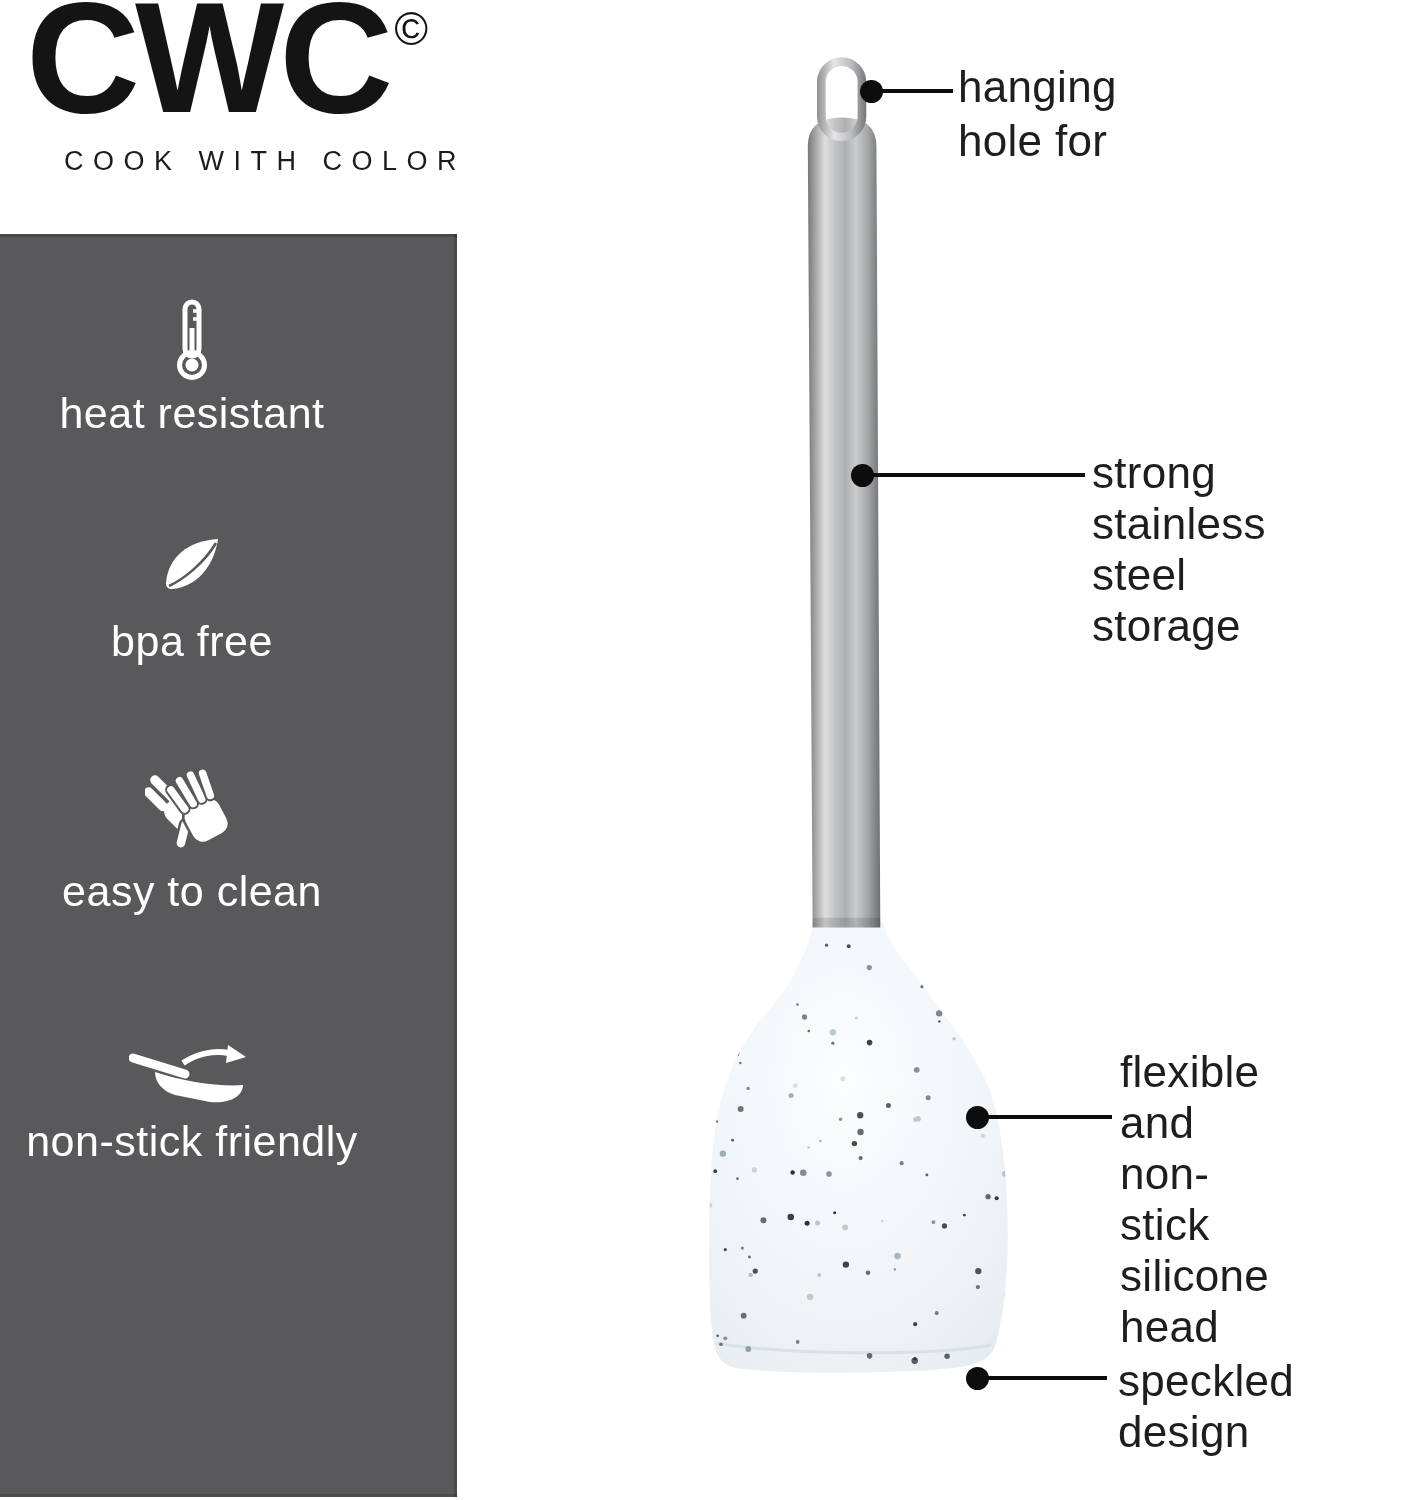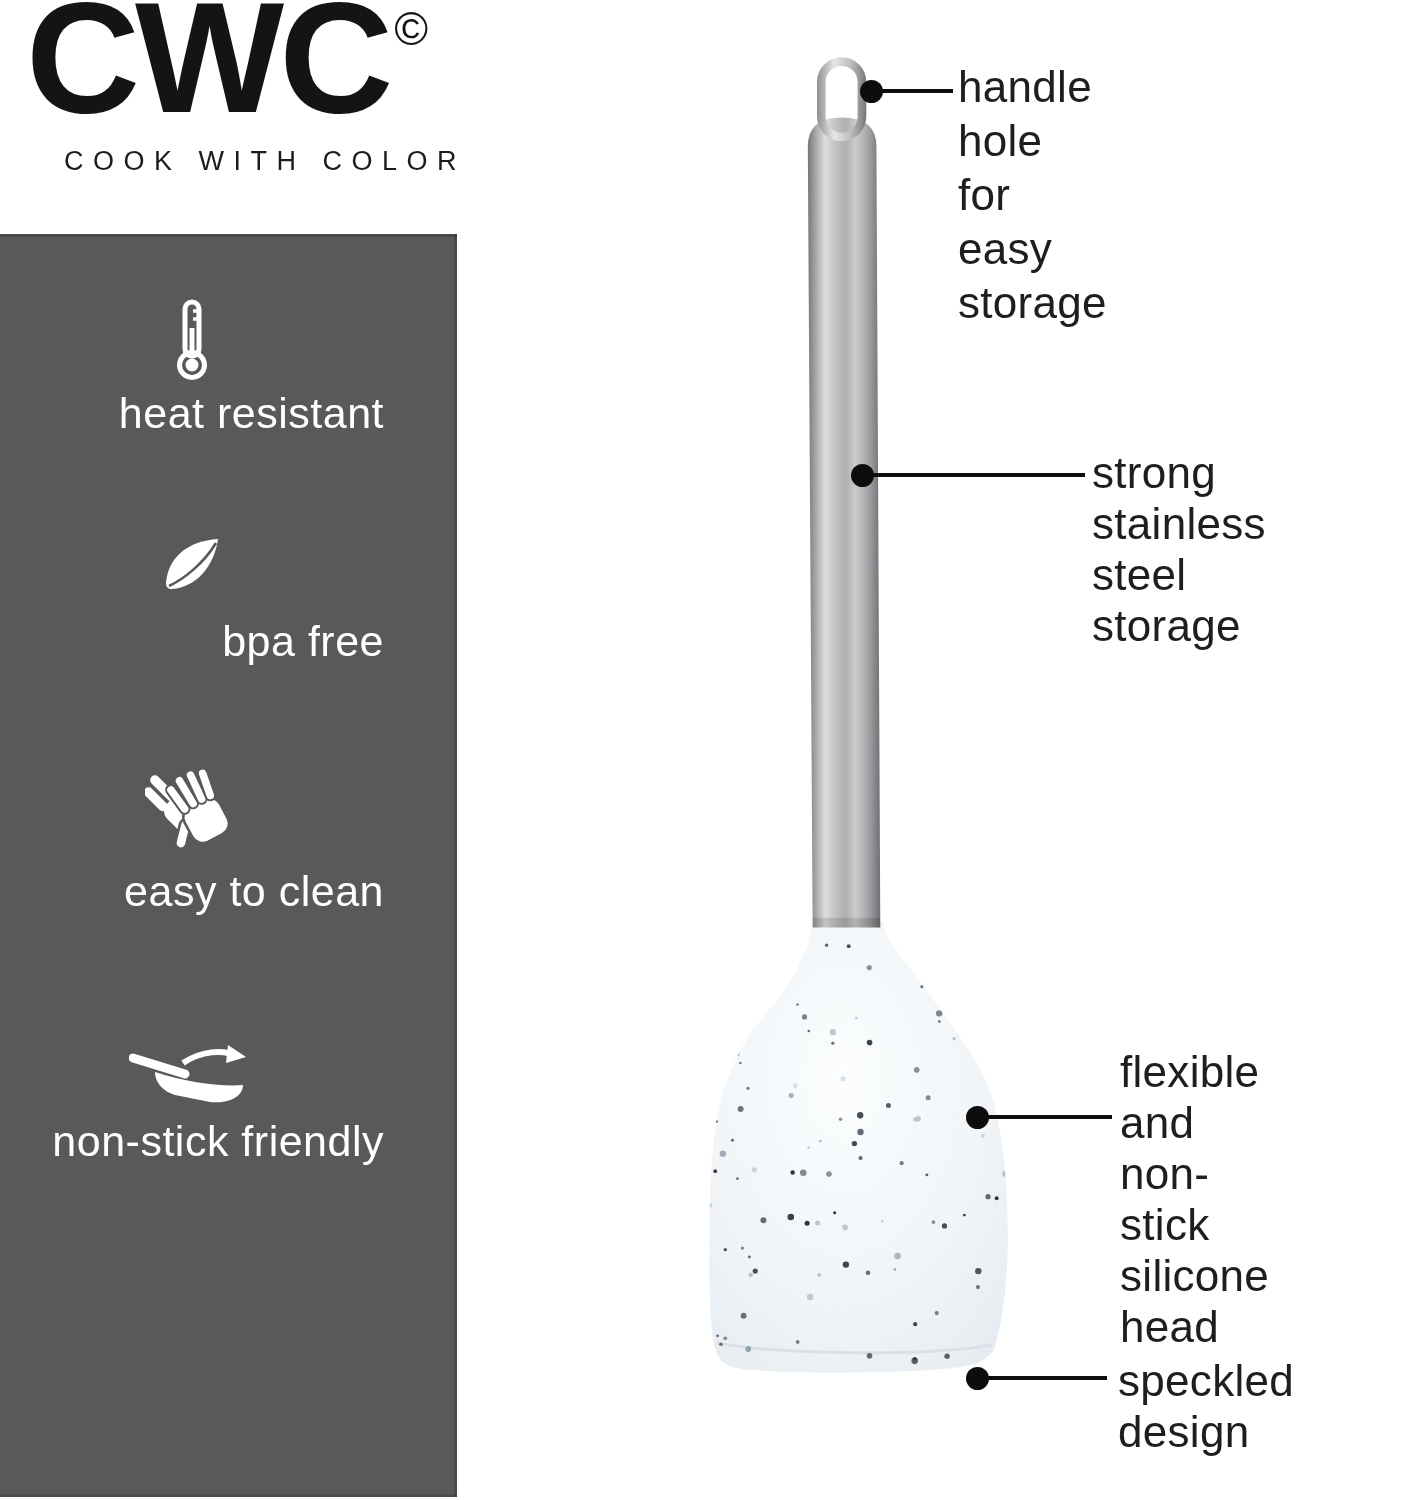--- a/index.html
+++ b/index.html
@@ -20,21 +20,21 @@
   .logo{font-size:158px; font-weight:bold; letter-spacing:-5px; line-height:1; color:#141414;}
   .copy{display:inline-block; font-size:46px; font-weight:normal; color:#141414;
         vertical-align:top; margin-left:6px; transform:translateY(24px);}
   .tagline{font-size:27px; letter-spacing:9.5px; margin-top:10px; color:#1c1c1c; font-weight:400;margin-left:38px;}
   
   .panel{
     position:absolute; left:0; top:234px; width:457px; height:1263px;
     background:var(--panel-bg);
     box-shadow:inset -3px 0 0 rgba(0,0,0,0.18), inset 0 3px 0 rgba(0,0,0,0.18), inset 0 -3px 0 rgba(0,0,0,0.14);
   }
-  .feature{position:absolute; left:0; width:384px; text-align:right;}
+  .feature{position:absolute; left:0; width:384px; text-align:center;}
   .feature svg{display:block; margin:0 auto;}
   .f-label{font-size:43px; font-weight:300; color:var(--panel-text); line-height:1; letter-spacing:0.5px;}
   
   .callout{position:absolute; left:0; top:0;}
   .dot{position:absolute; width:23px; height:23px; border-radius:50%; background:var(--callout-line);}
   .cline{position:absolute; height:4px; background:var(--callout-line);}
   .ctext{position:absolute; font-size:44px; font-weight:300; color:var(--callout-text); letter-spacing:0.3px;}
   .ctext span{display:block;}
   .lh54 span{line-height:54px;} .lh51 span{line-height:51px;}
   
@@ -253,22 +253,21 @@
 
     <g>
       <rect x="820" y="62" width="42" height="78" rx="21" fill="none" stroke="url(#loopGrad)" stroke-width="9"></rect>
     </g>
   </svg>
 
   <div class="callout">
     <span class="dot" style="left:860px;top:80px"></span>
     <span class="cline" style="left:871px;top:89px;width:82px"></span>
     <div class="ctext lh54" style="left:958px;top:60px">
-      <span>handle hole for</span>
-      <span>easy storage</span>
+      <span>hanging hole for</span>
     </div>
   </div>
 
   <div class="callout">
     <span class="dot" style="left:851px;top:464px"></span>
     <span class="cline" style="left:862px;top:473px;width:223px"></span>
     <div class="ctext lh51" style="left:1092px;top:447px">
       <span>strong</span>
       <span>stainless steel</span>
       <span>storage</span>

